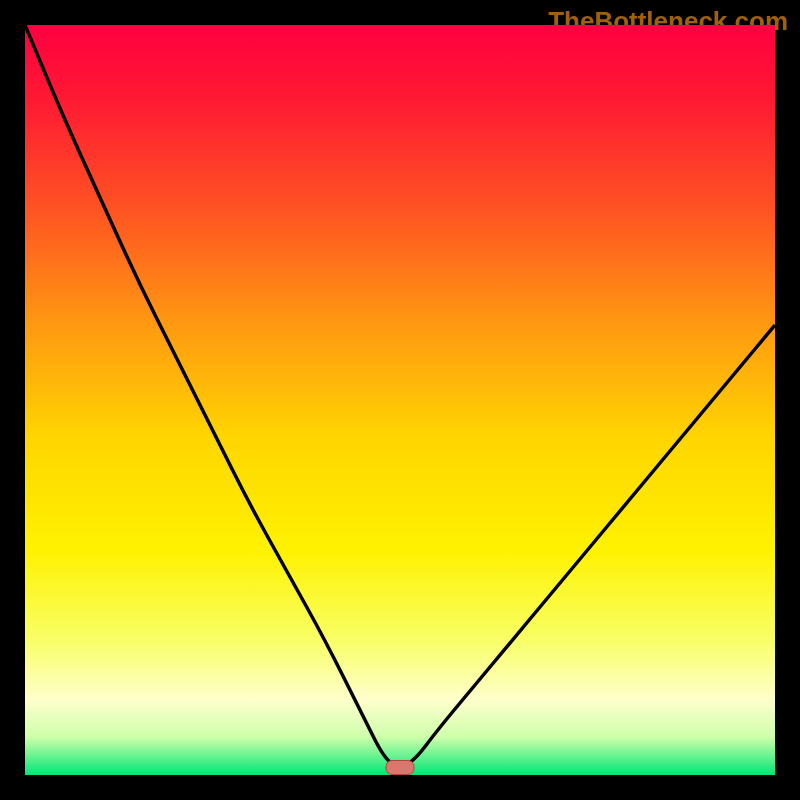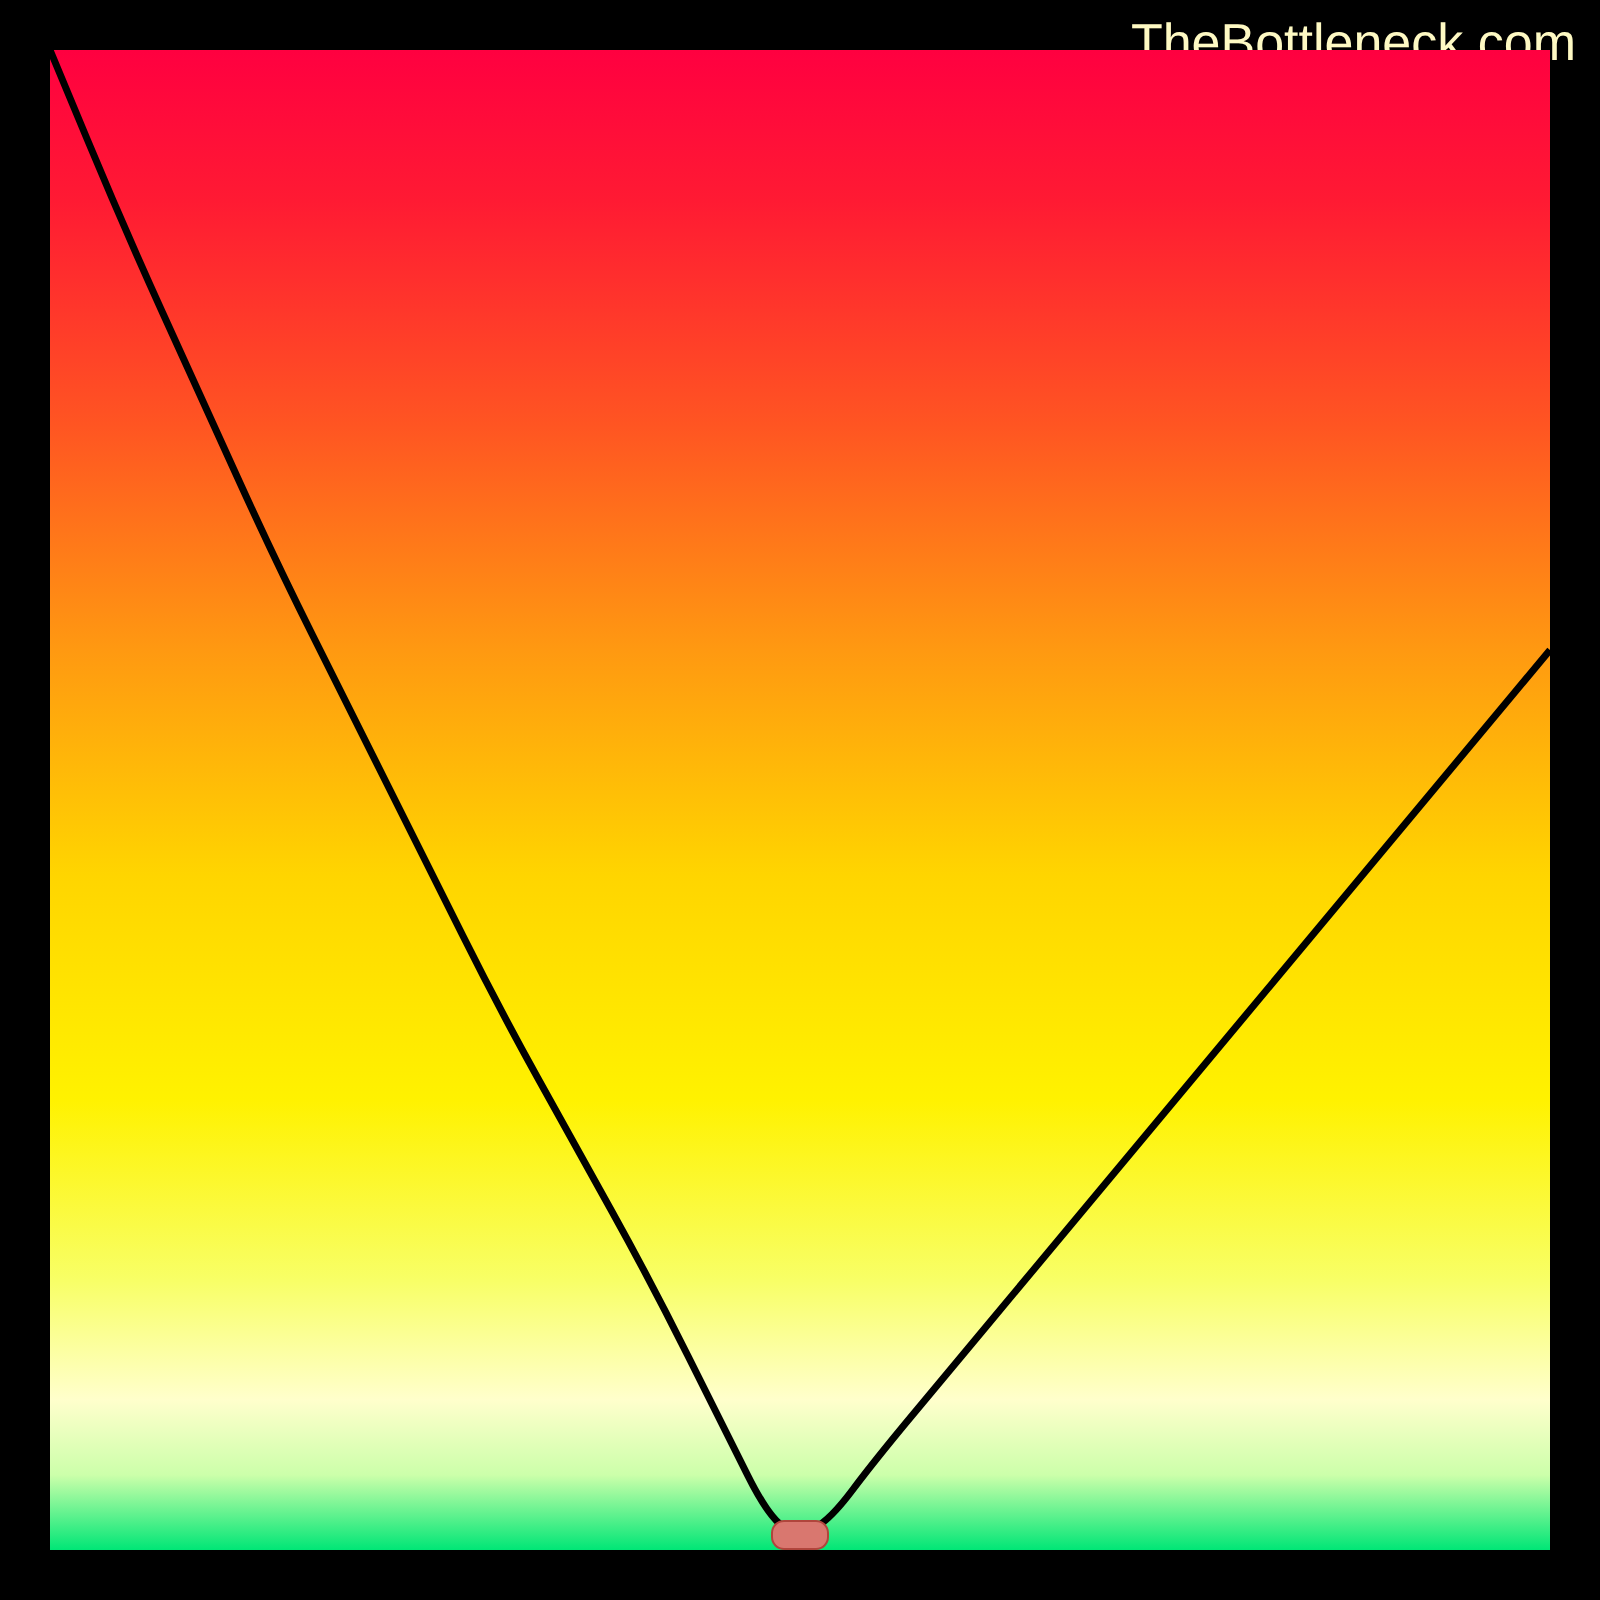--- a/index.html
+++ b/index.html
@@ -8,23 +8,23 @@
     width: 800px;
     height: 800px;
     background: #000;
     position: relative;
     font-family: Arial, Helvetica, sans-serif;
   }
   .watermark {
     position: absolute;
     top: 6px;
     right: 12px;
-    color: #fef9c3;
+    color: #a16207;
     font-size: 26px;
-    font-weight: 400;
+    font-weight: 700;
     letter-spacing: 0px;
   }
   .plot-area {
     position: absolute;
     left: 25px;
     top: 25px;
     width: 750px;
     height: 750px;
   }
   .plot-area svg {

